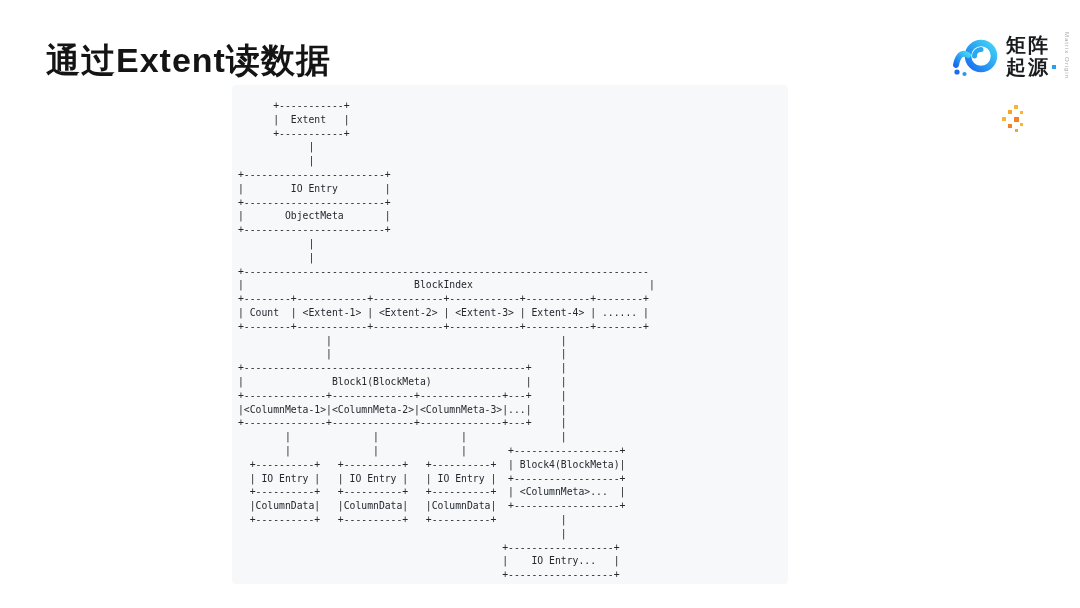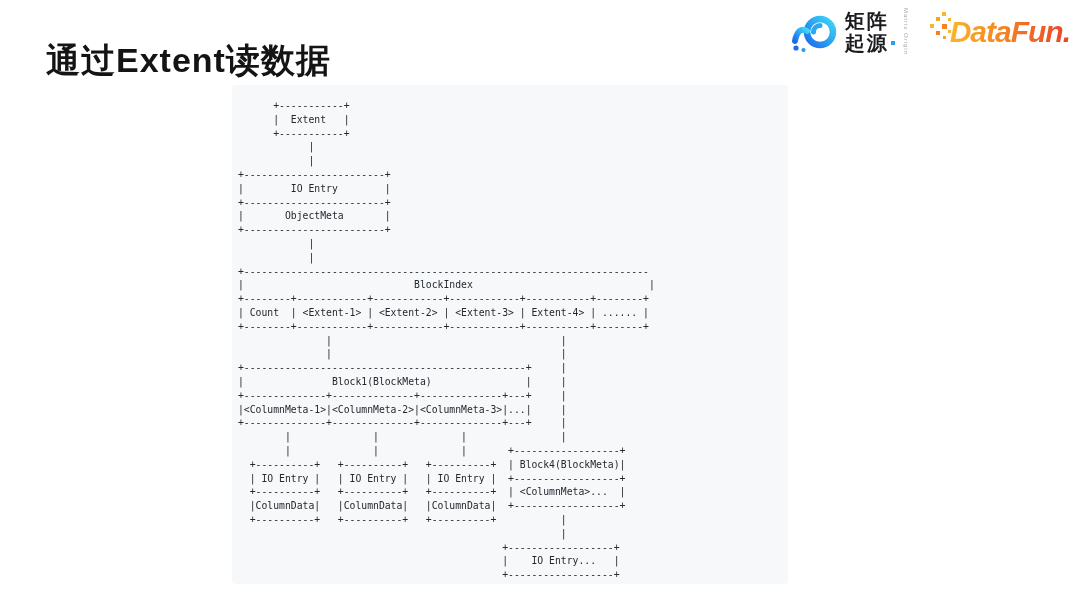--- a/index.html
+++ b/index.html
@@ -6,21 +6,21 @@
   body{
     width:1080px;height:608px;position:relative;overflow:hidden;
     background:#ffffff;font-family:"Liberation Sans",sans-serif;
   }
   .title{
     position:absolute;left:30px;top:22px;margin:16px;
     font-size:34px;font-weight:600;color:#141414;letter-spacing:1px;
     font-family:"Liberation Sans",sans-serif;
   }
   
-  .logos{position:absolute;top:8px;right:10px;display:flex;align-items:center;gap:20px;}
+  .logos{position:absolute;top:32px;right:10px;display:flex;align-items:center;gap:29px;flex-direction:column;}
   .mo-logo{display:flex;align-items:center;gap:7px;}
   .mo-mark svg{display:block;}
   .mo-name{font-weight:700;color:#1b1c1f;font-size:20px;line-height:22px;letter-spacing:2px;white-space:nowrap;}
   .mo-line2{display:flex;align-items:center;}
   .mo-dot{display:inline-block;width:4px;height:4px;background:#2b9ef3;margin-left:2px;}
   .mo-sub{writing-mode:vertical-rl;font-size:6px;color:#a8a8a8;letter-spacing:1px;line-height:7px;}
   .datafun{display:flex;align-items:center;}
   .df-dots{margin-right:-3px;position:relative;top:-4px;}
   .df-text{
     font-size:30px;font-weight:700;font-style:italic;letter-spacing:-1px;
@@ -80,21 +80,20 @@
           <rect x="1" y="13" width="4" height="4" fill="#f8b62d"></rect>
           <rect x="7" y="6" width="4" height="4" fill="#f6a623"></rect>
           <rect x="7" y="20" width="4" height="4" fill="#f58220"></rect>
           <rect x="13" y="1" width="4" height="4" fill="#f8b62d"></rect>
           <rect x="13" y="13" width="5" height="5" fill="#f58220"></rect>
           <rect x="14" y="25" width="3" height="3" fill="#f6a623"></rect>
           <rect x="19" y="7" width="3" height="3" fill="#f8b62d"></rect>
           <rect x="19" y="19" width="3" height="3" fill="#f8b62d"></rect>
         </svg>
       </span>
-      <span class="df-text">DataFun.</span>
     </div>
 
   </div>
 
   <div class="codeblock">
     <pre>      +-----------+
       |  Extent   |
       +-----------+
             |
             |

